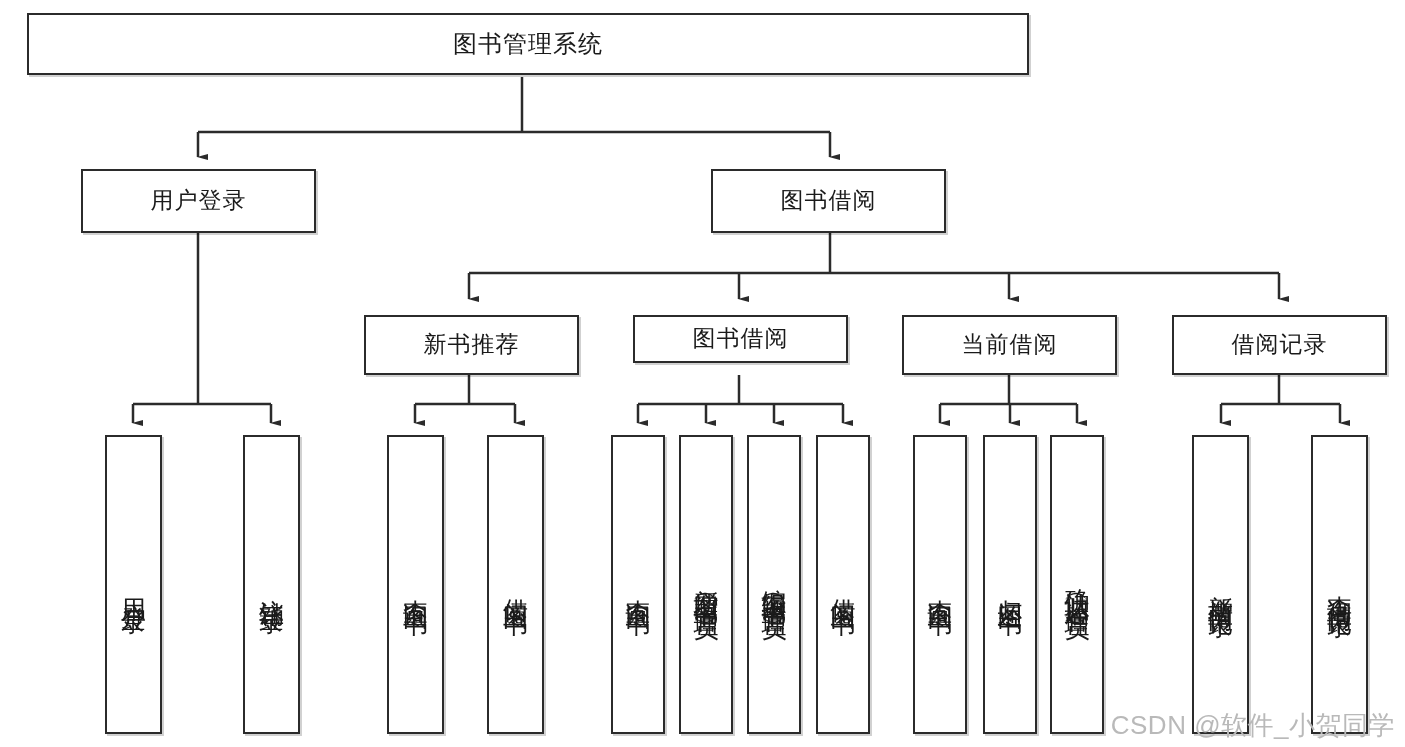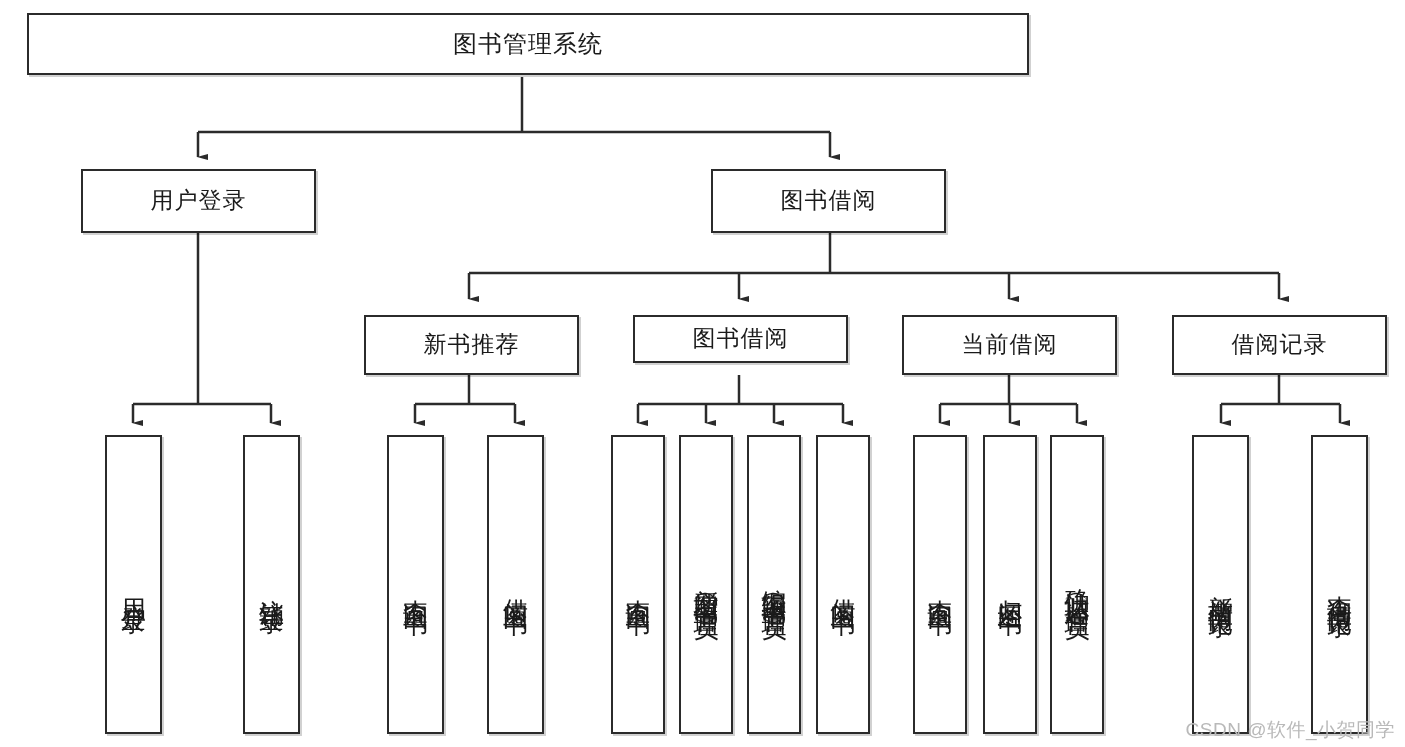--- a/index.html
+++ b/index.html
@@ -65,21 +65,21 @@
     white-space: nowrap;
     max-height: 290px;
   }
   .node.v.tall .label {
     max-height: 292px;
   }
   .watermark {
     position: absolute;
     right: 10px;
     bottom: 4px;
-    font-size: 19px;
+    font-size: 26px;
     color: #b9b9b9;
     letter-spacing: 0.5px;
     white-space: nowrap;
     user-select: none;
   }
 </style>
 </head>
 <body>
 
 <div id="canvas">

